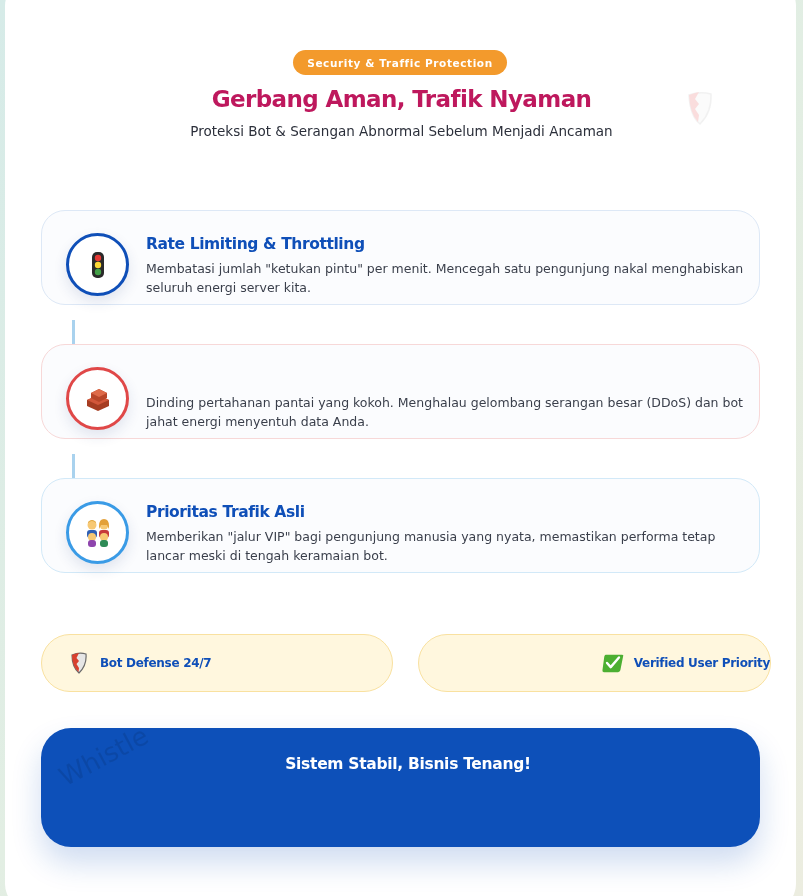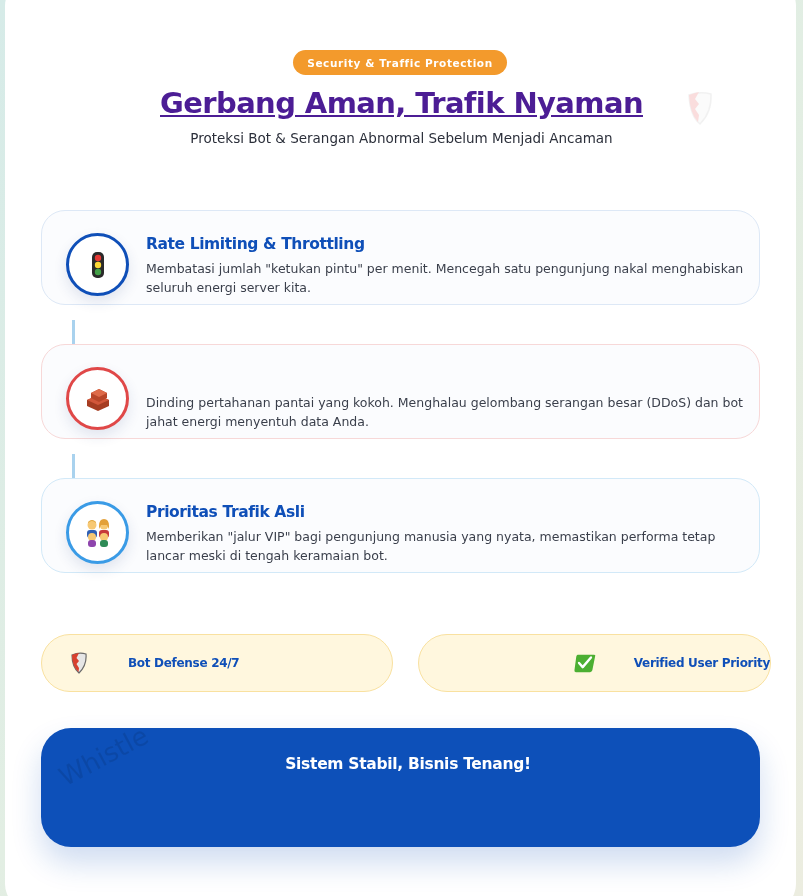--- a/index.html
+++ b/index.html
@@ -26,30 +26,29 @@
     font-family: "DejaVu Sans", sans-serif;
     font-weight: bold;
     font-size: 10.5px;
     letter-spacing: 0.6px;
     display: flex; align-items: center; justify-content: center;
   }
   .title {
     position: absolute;
     left: 0; right: 0; top: 86px;
     text-align: center;
-    color: #4c1d95;
-    font-family: "DejaVu Sans", sans-serif;
-    font-weight: bold;
-    font-size: 29px;
+    color: #be185d;
+    font-family: "DejaVu Sans", sans-serif;
+    font-weight: bold;
+    font-size: 23px;
     letter-spacing: -0.6px;
-    text-decoration: underline;
   }
   .subtitle {
     position: absolute;
-    left: 0; right: 0; top: 130px;
+    left: 0; right: 0; top: 123px;
     text-align: center;
     color: #2b2f3a;
     font-family: "DejaVu Sans", sans-serif;
     font-size: 13.5px;
   }
   .ghost-shield {
     position: absolute;
     left: 686px; top: 90px;
     width: 28px; height: 36px;
     opacity: 0.35;
@@ -116,21 +115,20 @@
     width: 22px; height: 22px;
     display: flex; align-items: center; justify-content: center;
     margin-right: 10px;
   }
   .pill .pill-label {
     color: #0f4fb8;
     font-family: "DejaVu Sans", sans-serif;
     font-weight: bold;
     font-size: 12px;
     letter-spacing: -0.3px;
-    margin-left: 28px;
   }
   .cta {
     position: absolute;
     left: 41px; top: 728px;
     width: 719px; height: 119px;
     background: #0d50b9;
     border-radius: 30px;
     box-shadow: 0 16px 30px rgba(13, 80, 185, 0.20);
     overflow: hidden;
   }

